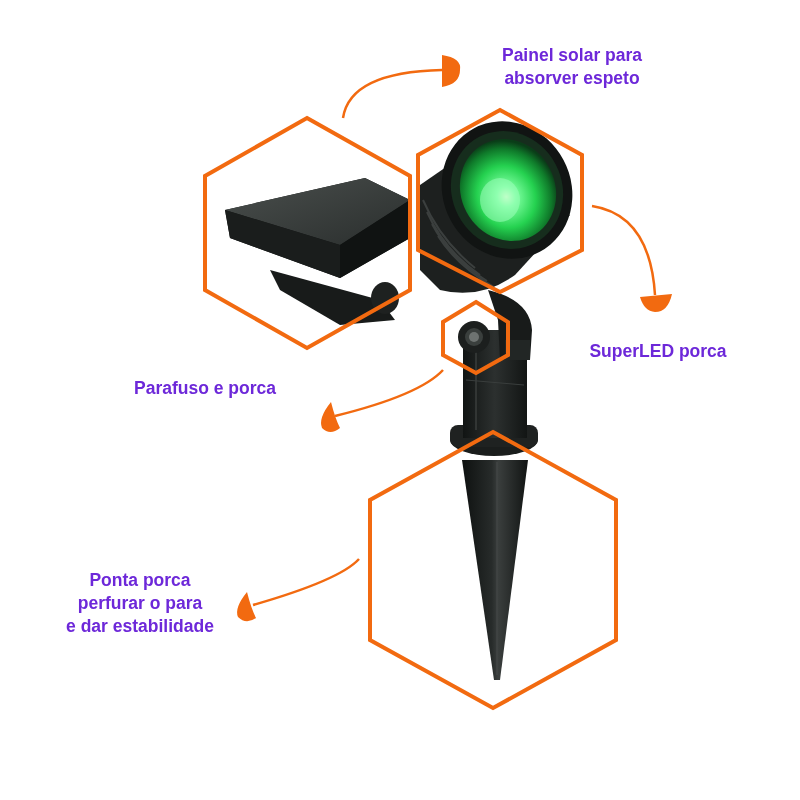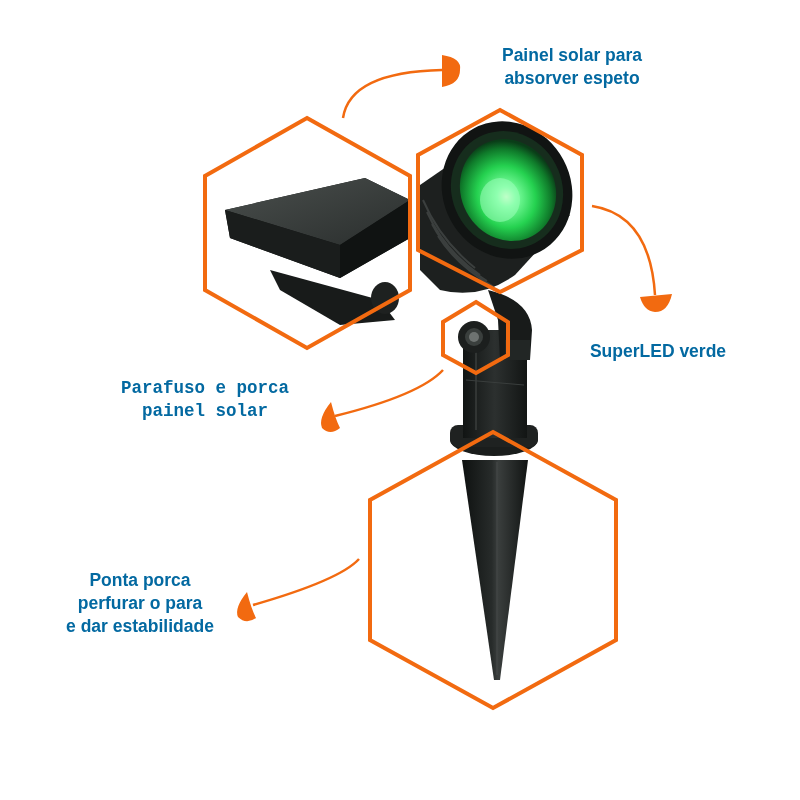--- a/index.html
+++ b/index.html
@@ -4,28 +4,28 @@
   <style>
     html, body { margin: 0; padding: 0; background: #ffffff; }
     body { width: 800px; height: 800px; position: relative; overflow: hidden; }
     .canvas { position: absolute; left: 0; top: 0; width: 800px; height: 800px; }
     .label {
       position: absolute;
       font-family: "Liberation Sans", sans-serif;
       font-weight: bold;
       font-size: 17.5px;
       line-height: 23px;
-      color: #0369a1;
+      color: #6d28d9;
       text-align: center;
       white-space: nowrap;
     }
     .label span { display: block; }
     #lbl-panel { left: 472px; top: 44px; width: 200px; }
     #lbl-led { left: 568px; top: 340px; width: 180px; }
-    #lbl-screw { left: 100px; top: 377px; width: 210px; font-family: Liberation Mono, monospace; }
+    #lbl-screw { left: 100px; top: 377px; width: 210px; }
     #lbl-spike { left: 40px; top: 569px; width: 200px; }
   </style>
 </head>
 <body>
 
 <svg class="canvas" viewBox="0 0 800 800" xmlns="http://www.w3.org/2000/svg">
   <defs>
     <radialGradient id="ledGlow" cx="0.45" cy="0.55" r="0.55">
       <stop offset="0" stop-color="#e8ffd8"></stop>
       <stop offset="0.18" stop-color="#7dffa0"></stop>
@@ -118,25 +118,24 @@
     <path d="M247 592 Q234 608 238 617 Q246 625 256 618 Q251 608 247 592 Z" fill="#f26a10"></path>
   </g>
 </svg>
 
 <div class="label" id="lbl-panel">
   <span>Painel solar para</span>
   <span>absorver espeto</span>
 </div>
 
 <div class="label" id="lbl-led">
-  <span>SuperLED verde</span>
+  <span>SuperLED porca</span>
 </div>
 
 <div class="label" id="lbl-screw">
   <span>Parafuso e porca</span>
-  <span>painel solar</span>
 </div>
 
 <div class="label" id="lbl-spike">
   <span>Ponta porca</span>
   <span>perfurar o para</span>
   <span>e dar estabilidade</span>
 </div>
 
 </body></html>

